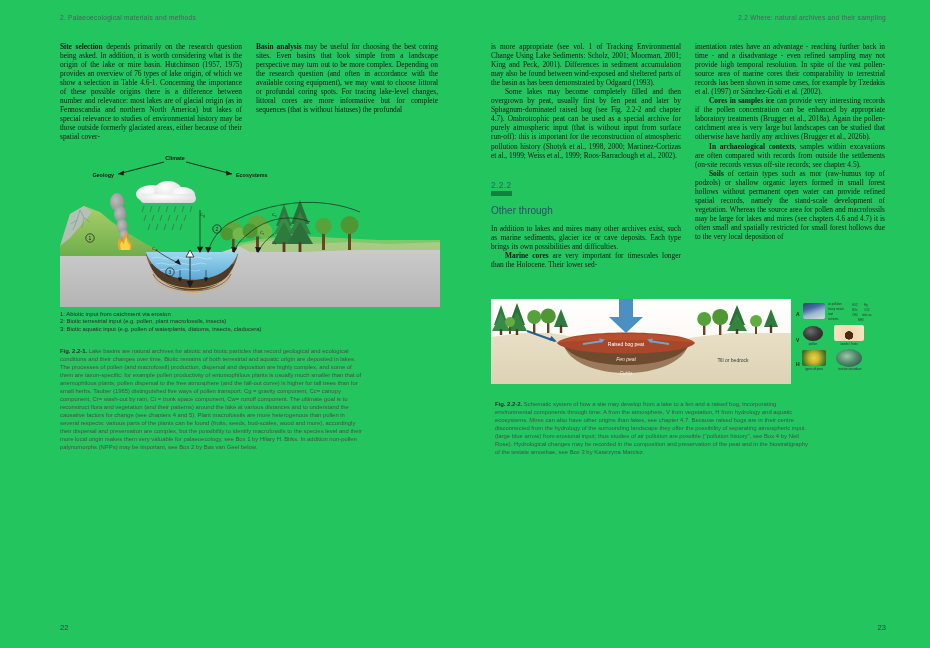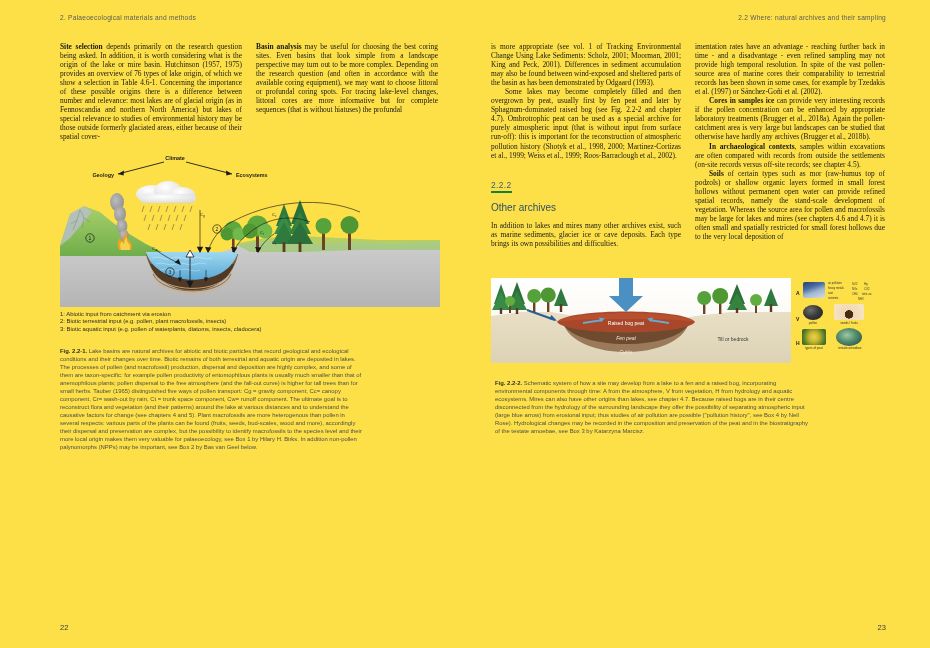--- a/index.html
+++ b/index.html
@@ -11,21 +11,21 @@
     width: 930px;
     height: 648px;
     overflow: hidden;
     font-family: "Liberation Serif", serif;
     color: #1a1a1a;
   }
   .spread {
     position: relative;
     width: 930px;
     height: 648px;
-    background: #fde047;
+    background: #22c55e;
     display: flex;
   }
   .page {
     position: relative;
     width: 465px;
     height: 648px;
     box-sizing: border-box;
   }
   .page-left  { padding: 14px 18px 16px 60px; }
   .page-right { padding: 14px 44px 16px 26px; }
@@ -61,21 +61,21 @@
     font-family: "Liberation Serif", serif;
   }
   p.body + p.body { text-indent: 14px; }
   .lead { font-weight: bold; }
 
   
   .sect-num {
     font-family: "Liberation Sans", sans-serif;
     font-size: 8.4px;
     color: #3f5a72;
-    border-bottom: 2px solid #15803d;
+    border-bottom: 5px solid #15803d;
     display: inline-block;
     padding-bottom: 1px;
     margin: 0 0 9px 0;
     letter-spacing: 0.4px;
   }
   .sect-title {
     font-family: "Liberation Sans", sans-serif;
     font-size: 10px;
     color: #2f4f6b;
     margin: 0 0 8px 0;
@@ -384,28 +384,29 @@
 
     <div class="runhead runhead-right">2.2 Where: natural archives and their sampling</div>
 
     <div class="cols">
       <div class="col">
         <p class="body"><span>is more appropriate (see vol. 1 of Tracking Environmental Change Using Lake Sediments: Scholz, 2001; Moorman, 2001; King and Peck, 2001). Differences in sediment accumulation may also be found between wind-exposed and sheltered parts of the basin as has been demonstrated by Odgaard (1993).</span></p>
         <p class="body"><span>Some lakes may become completely filled and then overgrown by peat, usually first by fen peat and later by Sphagnum-dominated raised bog (see Fig. 2.2-2 and chapter 4.7). Ombrotrophic peat can be used as a special archive for purely atmospheric input (that is without input from surface run-off): this is important for the reconstruction of atmospheric pollution history (Shotyk et al., 1998, 2000; Martinez-Cortizas et al., 1999; Weiss et al., 1999; Roos-Barraclough et al., 2002).</span></p>
 
         <div style="height:14px;"></div>
         <div class="sect-num">2.2.2</div>
-        <div class="sect-title">Other archives</div>
+        <div class="sect-title">Other through</div>
 
         <p class="body"><span>In addition to lakes and mires many other archives exist, such as marine sediments, glacier ice or cave deposits. Each type brings its own possibilities and difficulties.</span></p>
+        <p class="body"><span class="lead">Marine cores</span><span> are very important for timescales longer than the Holocene. Their lower sed-</span></p>
       </div>
 
       <div class="col">
         <p class="body"><span>imentation rates have an advantage - reaching further back in time - and a disadvantage - even refined sampling may not provide high temporal resolution. In spite of the vast pollen-source area of marine cores their comparability to terrestrial records has been shown in some cases, for example by Tzedakis et al. (1997) or Sánchez-Goñi et al. (2002).</span></p>
-        <p class="body"><span class="lead">Cores in samples ice</span><span> can provide very interesting records if the pollen concentration can be enhanced by appropriate laboratory treatments (Brugger et al., 2018a). Again the pollen-catchment area is very large but landscapes can be studied that otherwise have hardly any archives (Brugger et al., 2018b).</span></p>
+        <p class="body"><span class="lead">Cores in samples ice</span><span> can provide very interesting records if the pollen concentration can be enhanced by appropriate laboratory treatments (Brugger et al., 2018a). Again the pollen-catchment area is very large but landscapes can be studied that otherwise have hardly any archives (Brugger et al., 2026b).</span></p>
         <p class="body"><span class="lead">In archaeological contexts</span><span>, samples within excavations are often compared with records from outside the settlements (on-site records versus off-site records; see chapter 4.5).</span></p>
         <p class="body"><span class="lead">Soils</span><span> of certain types such as mor (raw-humus top of podzols) or shallow organic layers formed in small forest hollows without permanent open water can provide refined spatial records, namely the stand-scale development of vegetation. Whereas the source area for pollen and macrofossils may be large for lakes and mires (see chapters 4.6 and 4.7) it is often small and spatially restricted for small forest hollows due to the very local deposition of</span></p>
       </div>
     </div>
 
     <div class="figure" style="margin-top:30px;">
       <div class="fig2-art">
 
         <svg width="300" height="85" viewBox="0 0 300 85">
           <defs>

